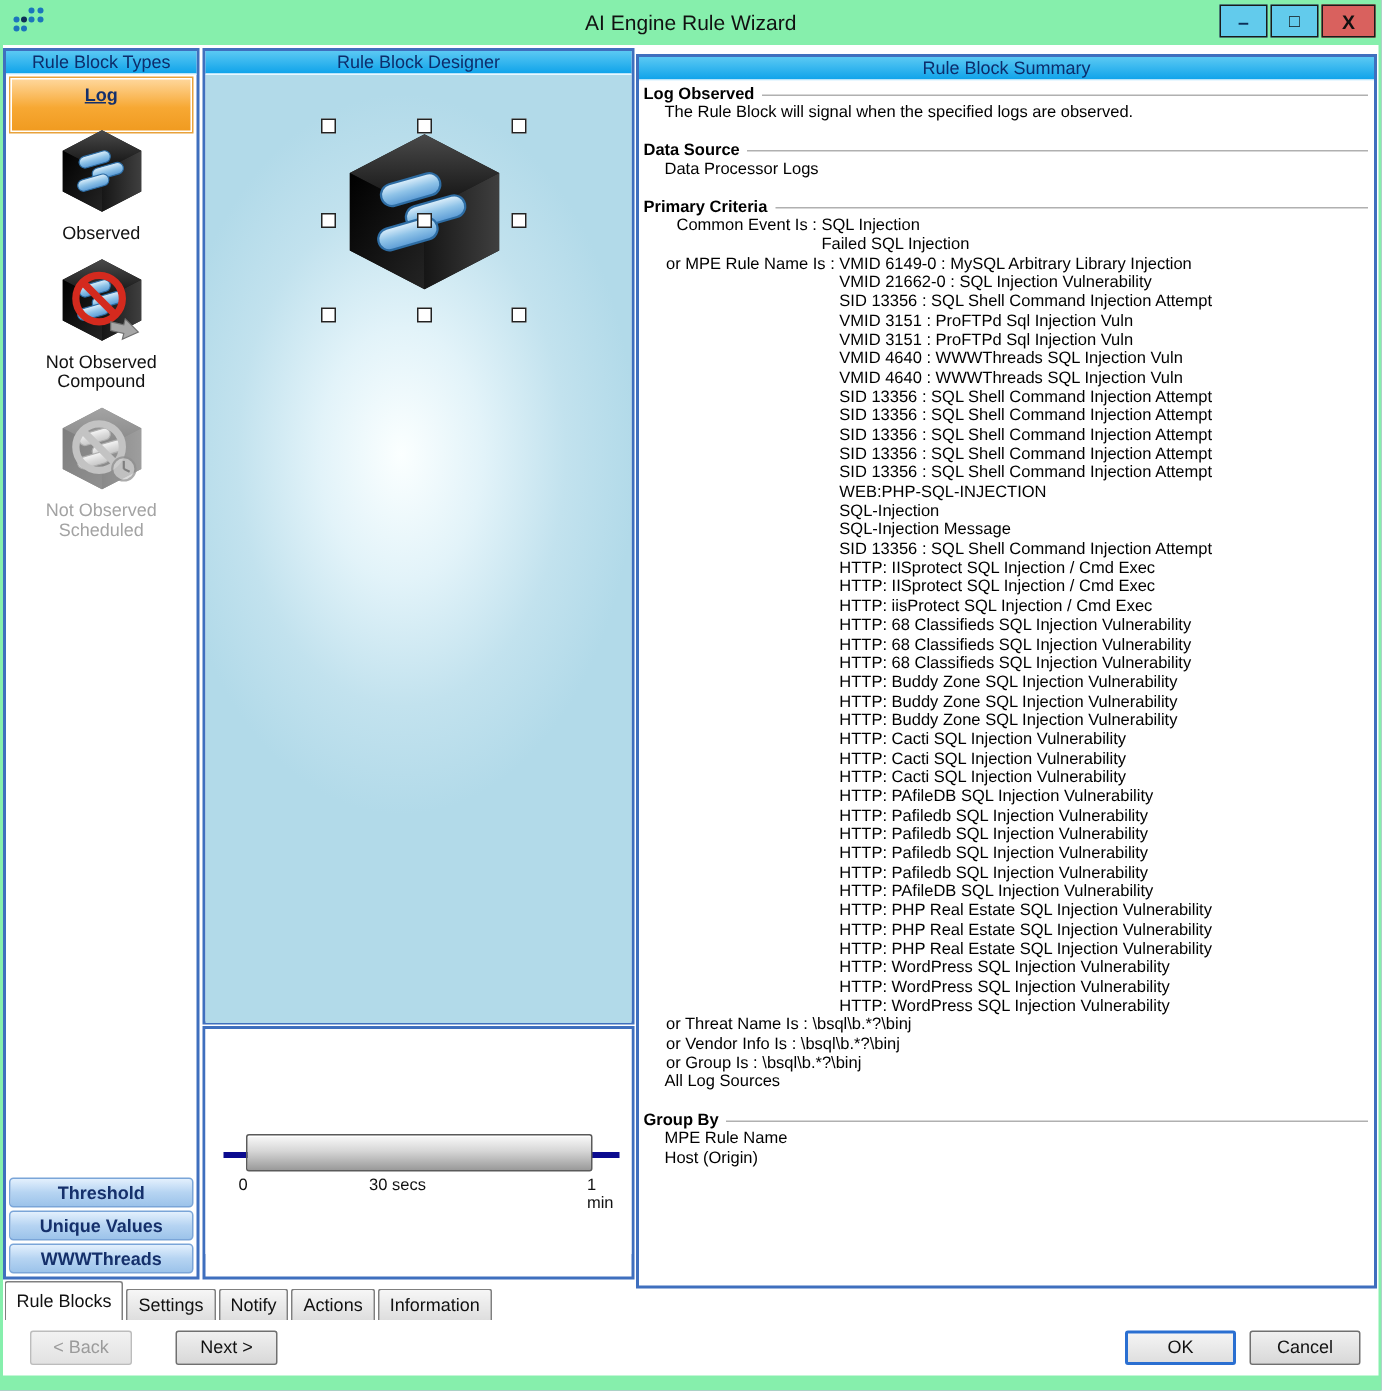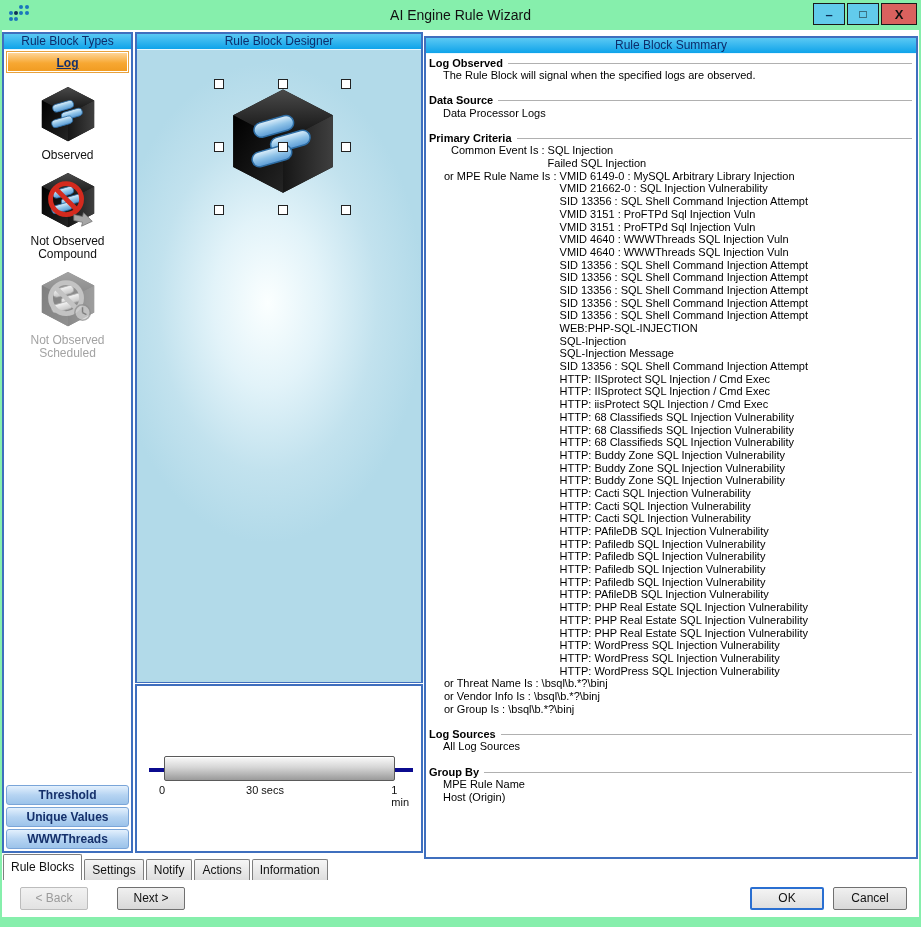--- a/index.html
+++ b/index.html
@@ -22,21 +22,21 @@
     justify-content:center;font-size:13px;font-weight:bold;color:#0d2f56;background:#62cbec;cursor:default;}
   .winbtn.max{font-size:12px;color:#111;}
   .winbtn.close{width:36px;background:#d9615e;color:#111;}
   
   .client{position:absolute;left:2px;top:30px;width:917px;height:887px;background:#ffffff;}
   .panel{position:absolute;background:#fff;border:2px solid #3f6fbe;}
   .panel-header{height:16px;line-height:15px;text-align:center;font-size:12px;color:#0d2d6b;
     background:linear-gradient(#5bc9f3,#0fa3ea);border-bottom:1px solid #e8f7ff;}
   
   .left-panel{left:0;top:2px;width:131px;height:821px;}
-  .log-tab{margin:1px 2px 0 2px;height:22px;line-height:23px;text-align:center;
+  .log-tab{margin:1px 2px 0 2px;height:38px;line-height:23px;text-align:center;
     font-size:12px;font-weight:bold;color:#15306b;
     background:linear-gradient(#ffd9a0,#f7a833 55%,#f09a1f);
     border:1px solid #e8a23c;outline:1px solid #fff;outline-offset:-2px;cursor:pointer;text-decoration:underline;}
   .sb-items{position:absolute;left:0;top:42px;width:127px;}
   .sb-item{margin-top:8px;text-align:center;cursor:pointer;}
   .sb-icon{width:62px;height:62px;margin:0 auto;}
   .sb-label{font-size:12px;color:#111;line-height:13px;margin-top:3px;}
   .sb-item.disabled{cursor:default;}
   .sb-item.disabled .sb-label{color:#a3a3a3;}
   .type-buttons{position:absolute;left:2px;bottom:2px;width:123px;}
@@ -370,24 +370,20 @@
             <div class="crit-values">
               <div>\bsql\b.*?\binj</div>
             </div>
           </div>
           <div class="crit or">
             <span class="crit-label">or Group Is : </span>
             <div class="crit-values">
               <div>\bsql\b.*?\binj</div>
             </div>
           </div>
-          <div class="sum-head">
-            <span class="sum-head-text">Log Sources</span>
-            <span class="sum-head-rule"></span>
-          </div>
           <div class="sum-line">All Log Sources</div>
           <div class="sum-head">
             <span class="sum-head-text">Group By</span>
             <span class="sum-head-rule"></span>
           </div>
           <div class="sum-line">MPE Rule Name</div>
           <div class="sum-line">Host (Origin)</div>
         </div>
     </div>
 

